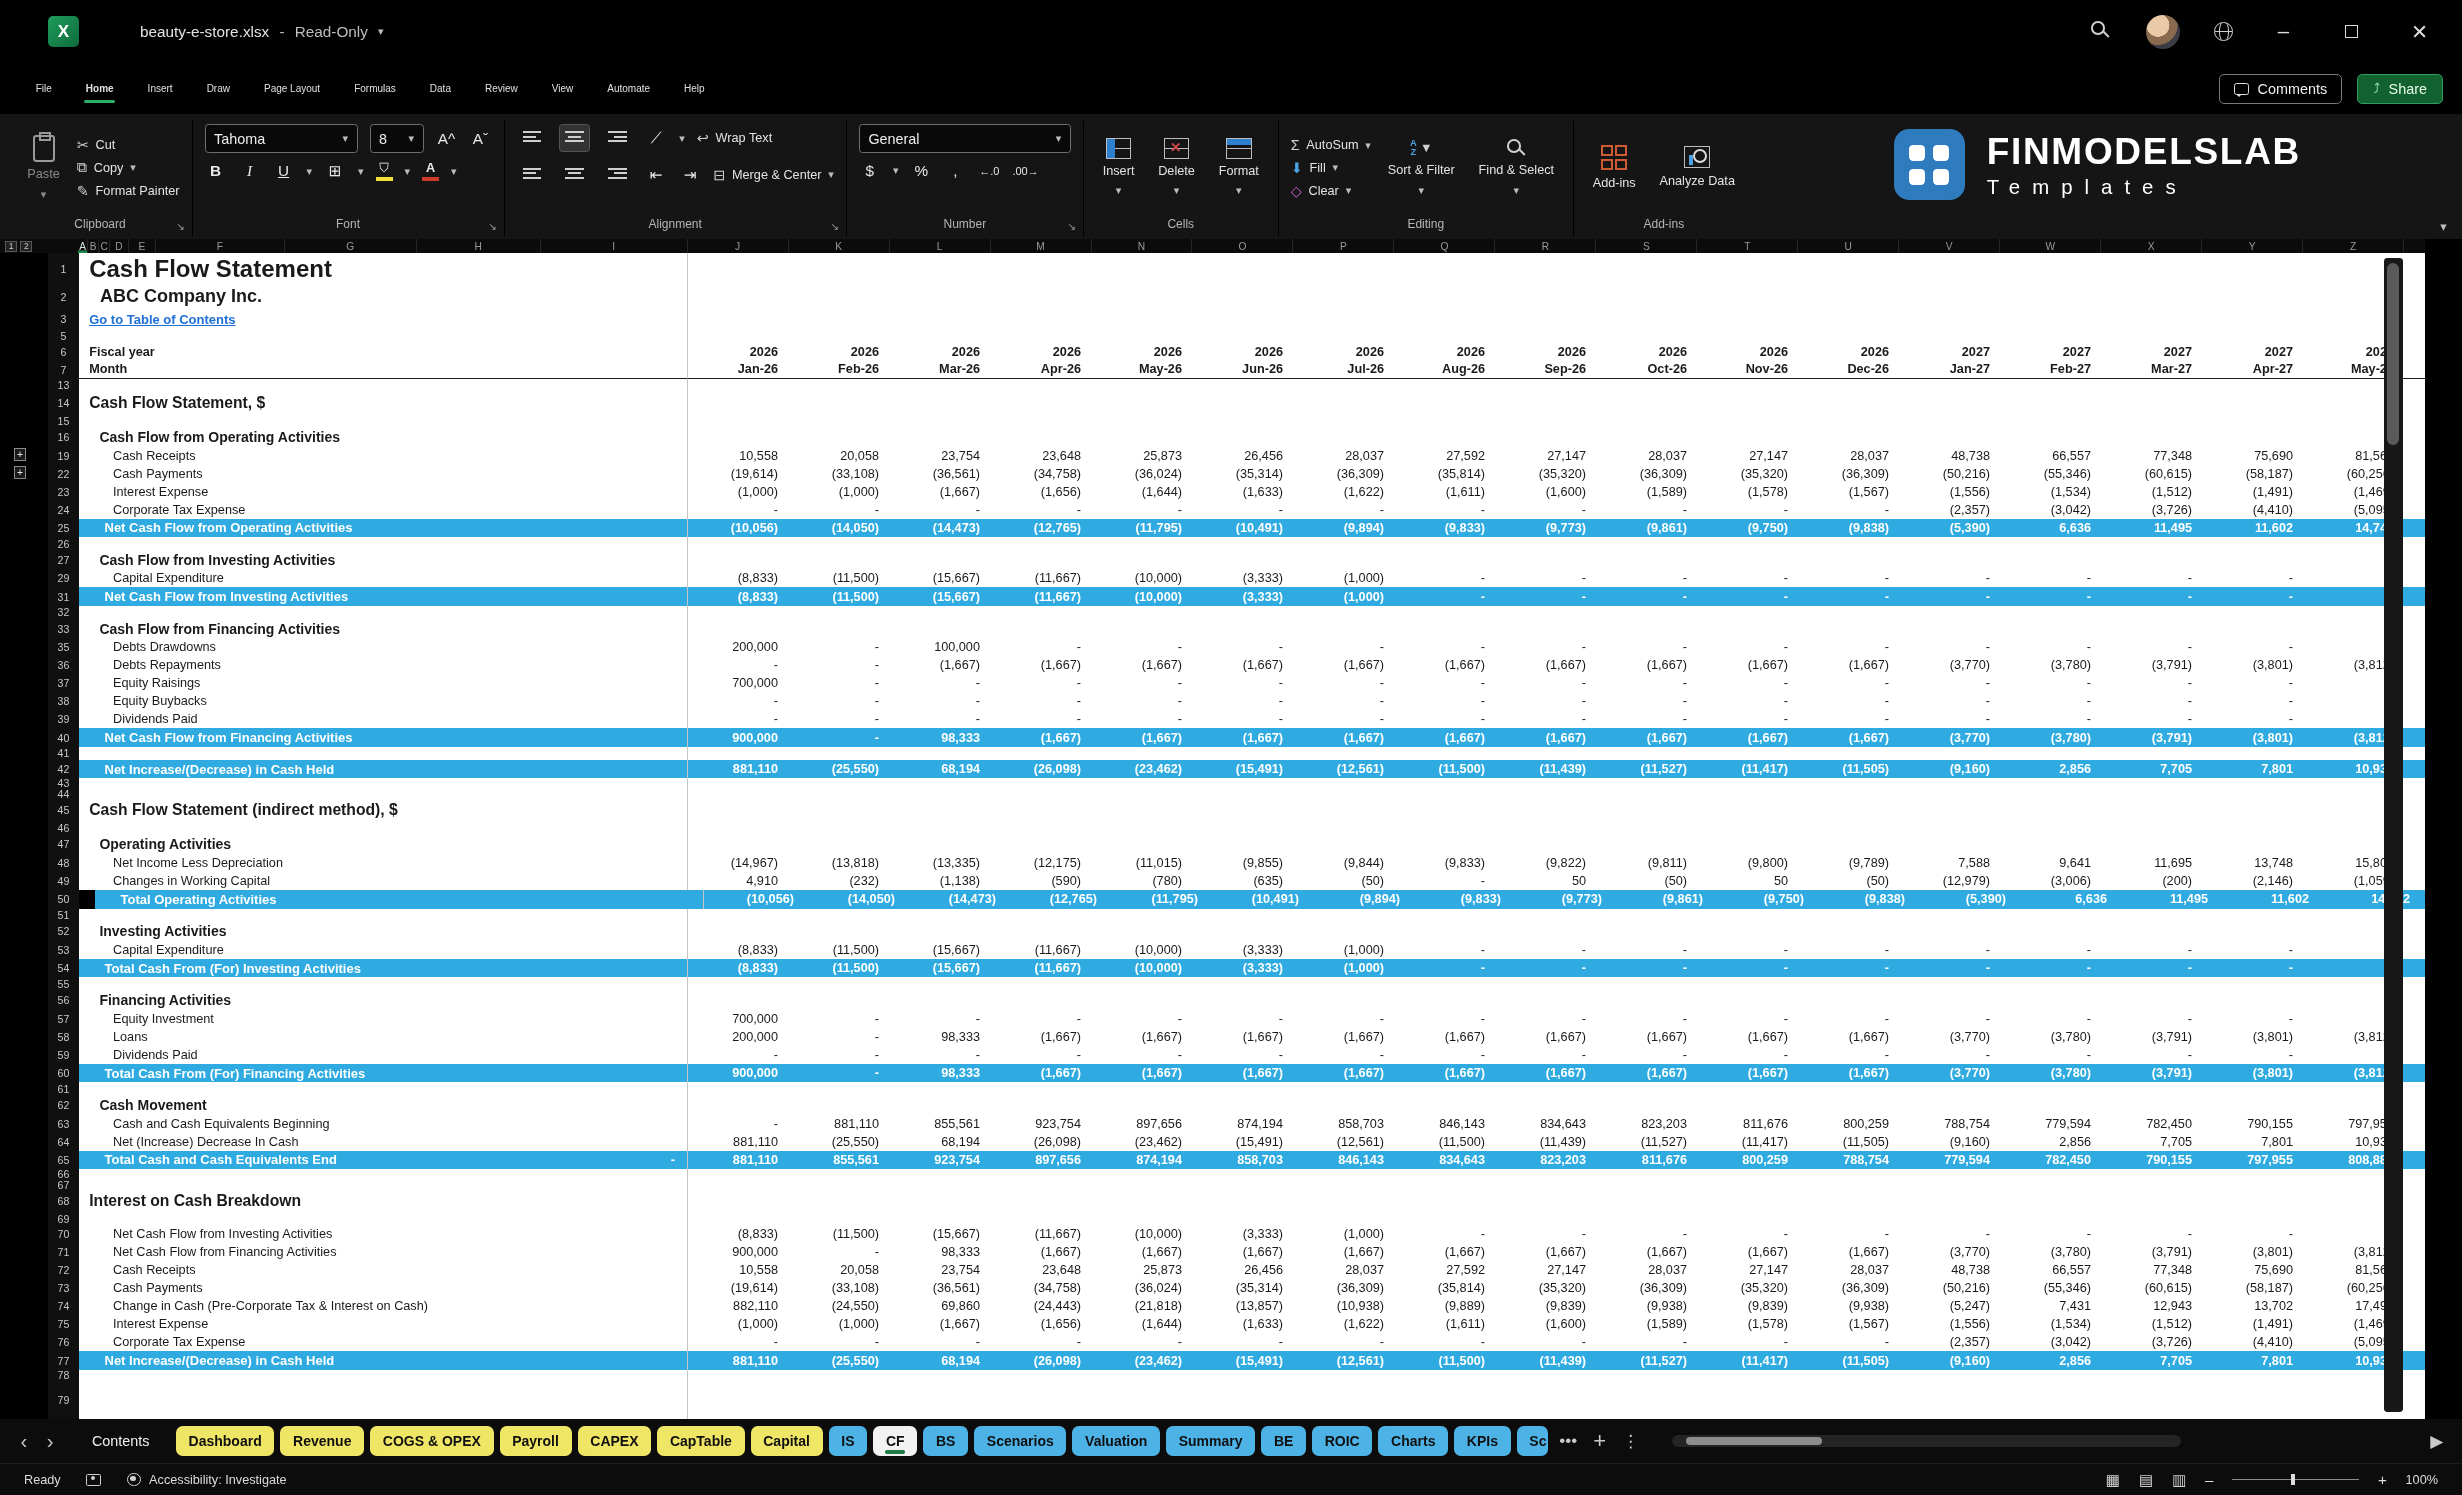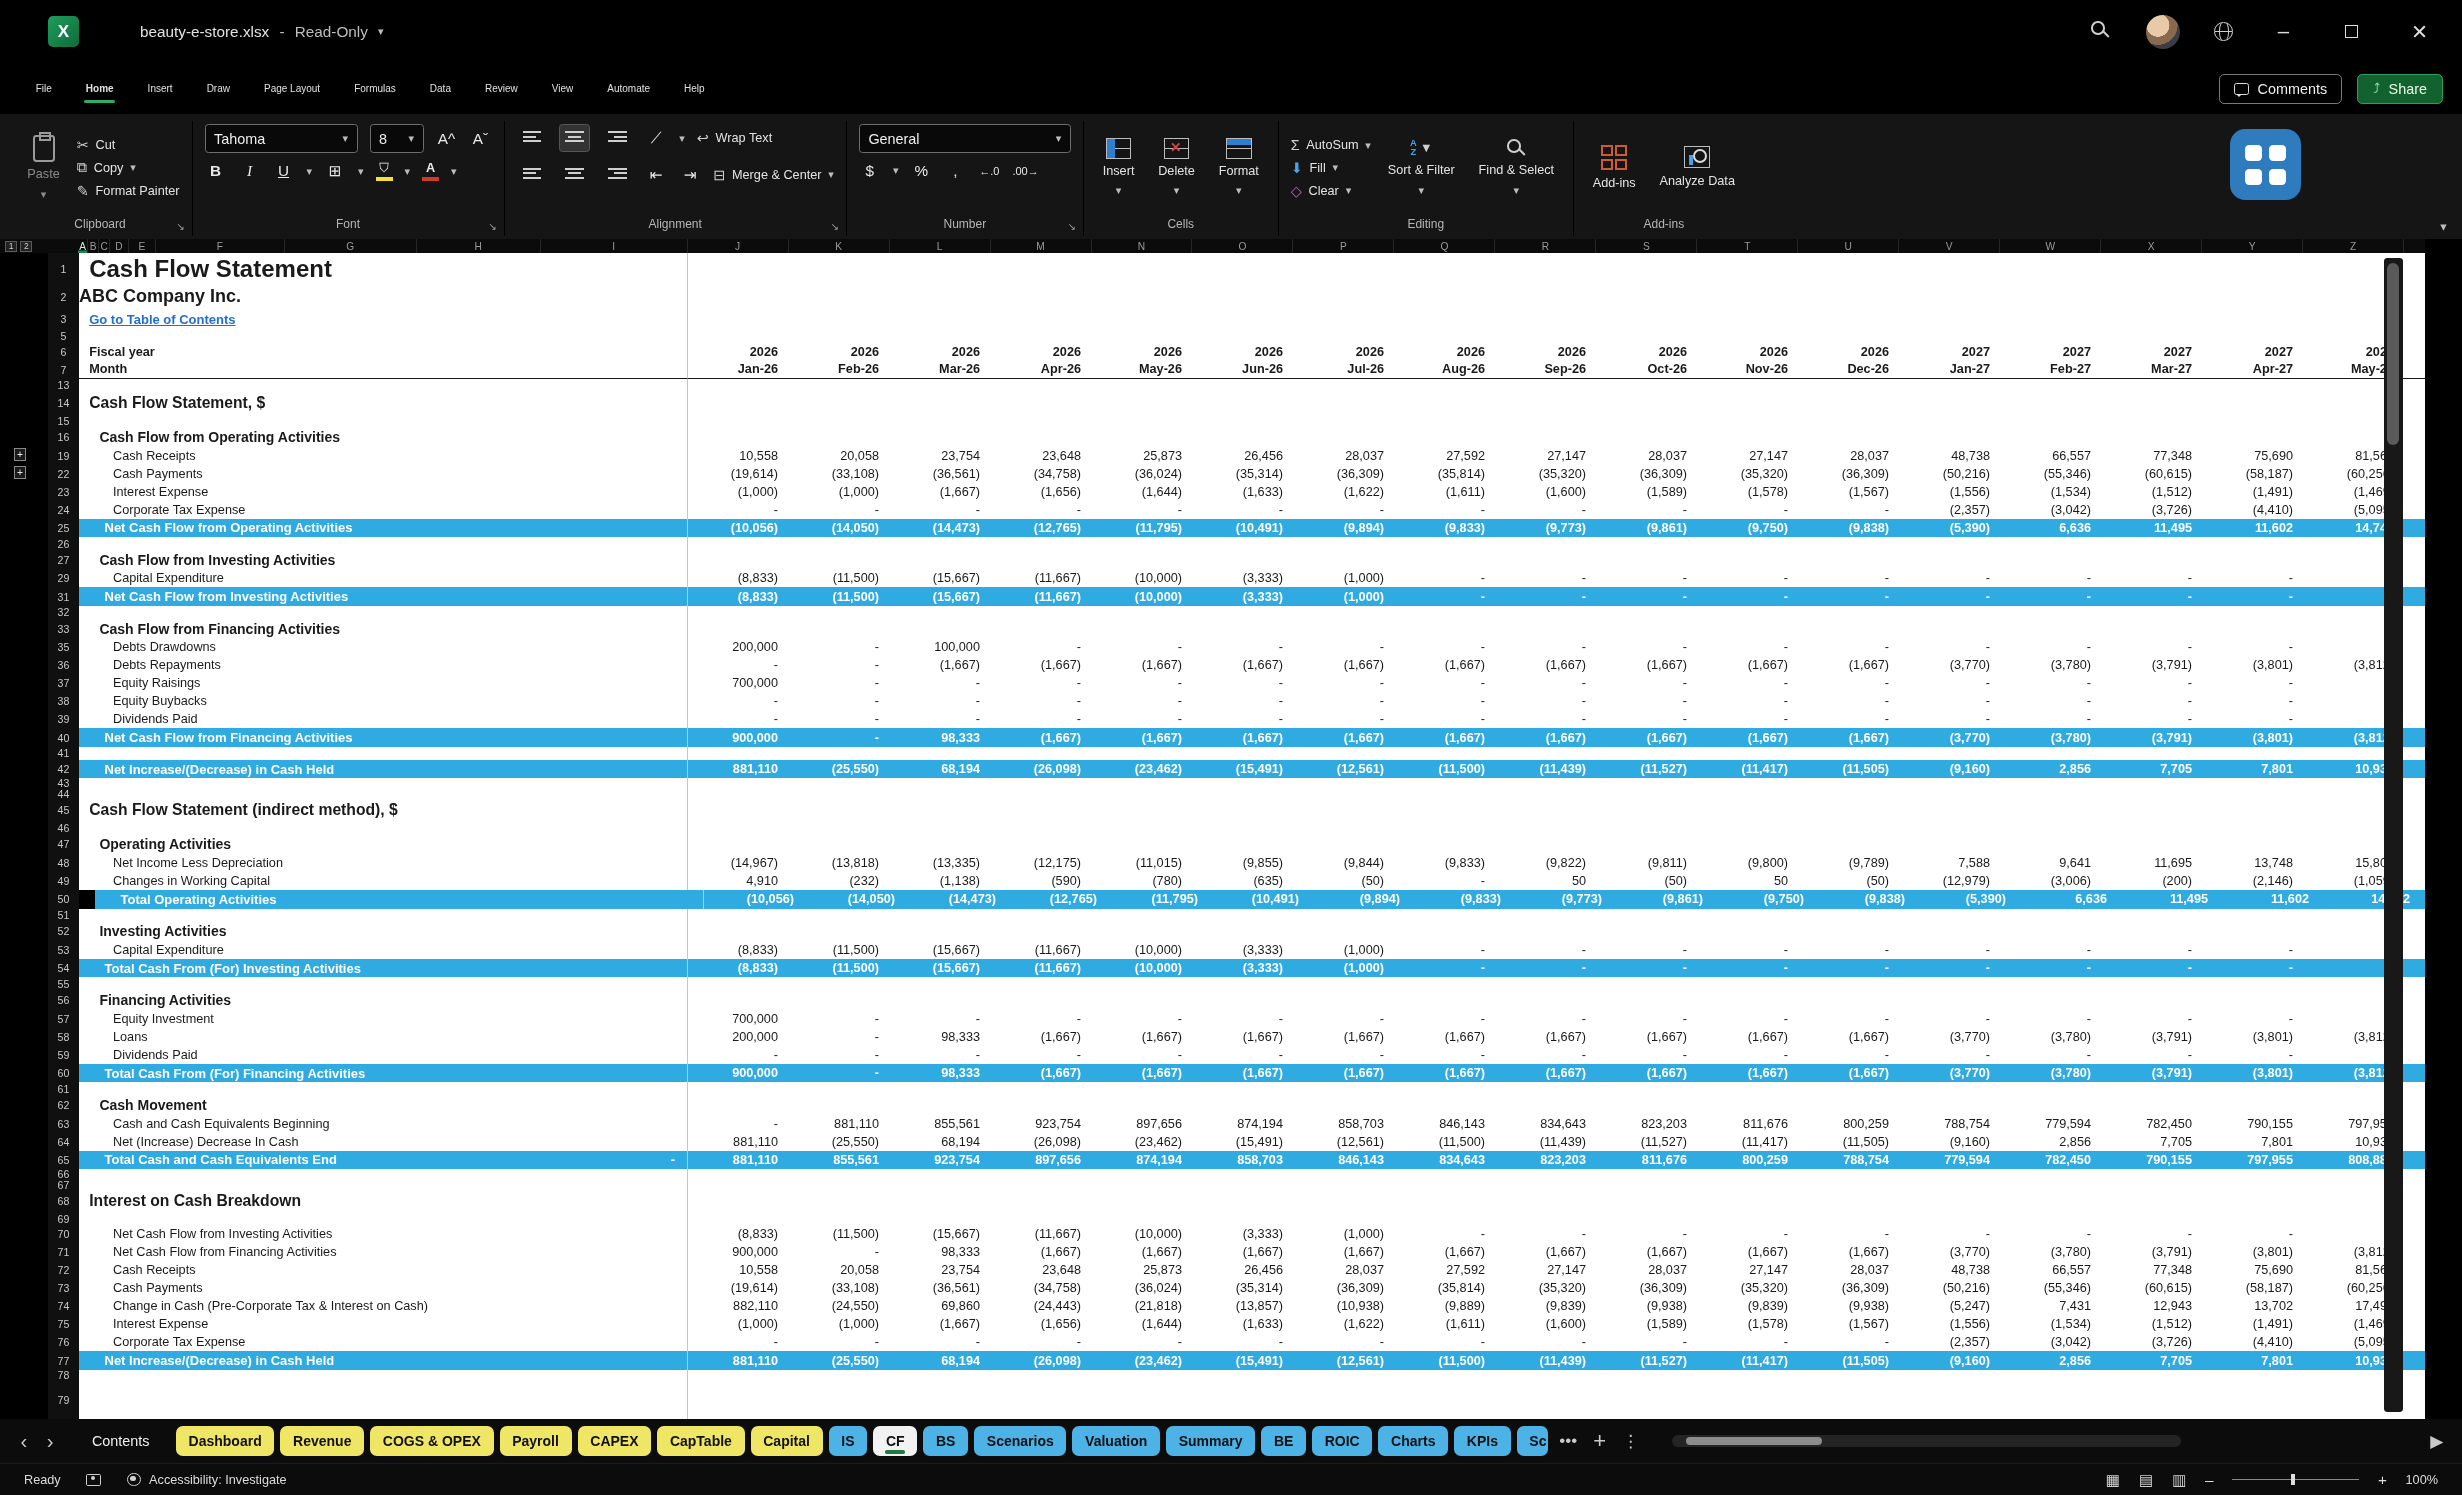--- a/index.html
+++ b/index.html
@@ -108,21 +108,21 @@
   .plusbox { position:absolute; left:13.6px; top:1.7px; width:12.7px; height:12.7px; border:0.8px solid #8a8a8a;
     background:#1a1a1a; color:#e8e8e8; font-size:10.2px; line-height:11px; text-align:center; }
   .rn { width:31px; background:#101010; color:#c9c9c9; font-size:10.6px; display:flex; align-items:center;
     justify-content:center; flex:0 0 auto; }
   .lab { width:609px; background:#fff; color:#1a1a1a; border-right:0.8px solid #c6c6c6; display:flex;
     align-items:center; flex:0 0 auto; overflow:hidden; white-space:nowrap; }
   .val { width:101px; background:#fff; color:#1a1a1a; font-size:12.7px; display:flex; align-items:center;
     justify-content:flex-end; padding-right:11px; flex:0 0 auto; overflow:hidden; white-space:nowrap; }
   .rfill { width:21px; background:#fff; flex:0 0 auto; }
   .t-title .lab span { font-size:24px; font-weight:bold; padding-left:10.2px; }
-  .t-company .lab span { font-size:18px; font-weight:bold; padding-left:0; }
+  .t-company .lab span { font-size:18px; font-weight:bold; padding-left:21px; }
   .t-link .lab span { font-size:13px; color:#1f6fd6; text-decoration:underline; font-weight:bold; padding-left:10.2px; }
   .t-h1 .lab span { font-size:15.7px; font-weight:bold; padding-left:10.2px; }
   .t-h2 .lab span { font-size:14px; font-weight:bold; padding-left:20.4px; }
   .t-item .lab span { font-size:12.7px; padding-left:34px; }
   .t-fy .lab span, .t-month .lab span { font-size:12.7px; font-weight:bold; padding-left:10.2px; }
   .t-fy .val, .t-month .val { font-weight:bold; }
   .t-month .lab, .t-month .val, .t-month .rfill { border-bottom:1.7px solid #1a1a1a; }
   .t-total .lab, .t-total .val, .t-total .rfill { background:#2fabe1; color:#fff; font-weight:bold; }
   .t-total .lab span { font-size:13px; padding-left:25.5px; }
   .pre { margin-left:auto; padding-right:12px; font-size:12.7px; }
@@ -407,20 +407,24 @@
       <div class="glabel">Add-ins</div>
     </div>
 
     <div class="logo">
       <div class="logo-sq">
           <span></span>
           <span></span>
           <span></span>
           <span></span>
         </div>
+      <div class="logo-text">
+        <div class="brand">FINMODELSLAB</div>
+        <div class="sub">Templates</div>
+      </div>
     </div>
     <div class="rib-collapse">▾</div>
   </div>
 
   <div class="grid" id="grid">
 
   <div class="hdr">
         <div class="corner">
           <span class="olv">1</span>
           <span class="olv">2</span>

